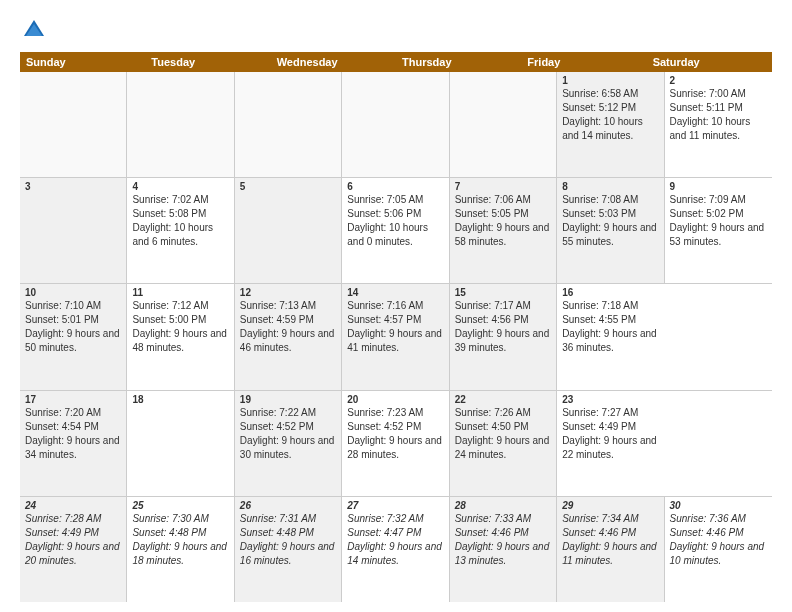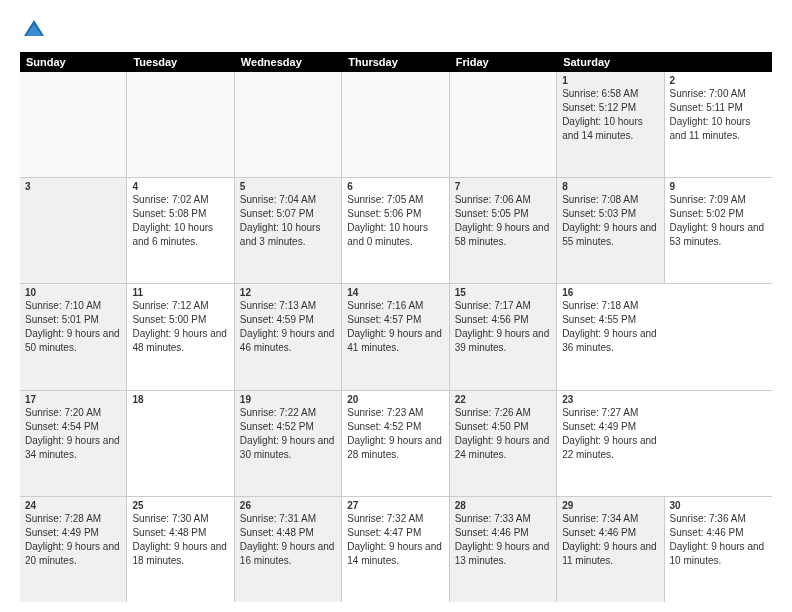--- a/index.html
+++ b/index.html
@@ -60,22 +60,22 @@
       font-size: 14px;
       color: #444;
     }
     .calendar {
       flex: 1;
       display: flex;
       flex-direction: column;
     }
     .cal-header {
       display: grid;
-      grid-template-columns: repeat(7, 1fr);
-      background: #000000;
+      grid-template-columns: repeat(6, 1fr);
+      background: #a16207;
     }
     .cal-header-cell {
       color: #fff;
       font-size: 11px;
       font-weight: bold;
       padding: 4px 6px;
       text-align: left;
     }
     .cal-body {
       display: flex;
@@ -83,20 +83,21 @@
       flex: 1;
     }
     .cal-row {
       display: grid;
       grid-template-columns: repeat(7, 1fr);
       flex: 1;
       border-bottom: 1px solid #ccc;
     }
     .cal-row:last-child {
       border-bottom: none;
+      font-style: italic;
     }
     .cal-cell {
       border-right: 1px solid #ccc;
       padding: 3px 5px;
       font-size: 9px;
       color: #333;
       vertical-align: top;
       background: #fff;
       min-height: 0;
     }
@@ -176,23 +177,20 @@
             <span class="day-num">3</span>
           </div>
           <div class="cal-cell">
             <span class="day-num">4</span>
             <div class="day-info">Sunrise: 7:02 AM
 Sunset: 5:08 PM
 Daylight: 10 hours and 6 minutes.</div>
           </div>
           <div class="cal-cell shaded">
             <span class="day-num">5</span>
-            <div class="day-info">Sunrise: 7:04 AM
-Sunset: 5:07 PM
-Daylight: 10 hours and 3 minutes.</div>
           </div>
           <div class="cal-cell">
             <span class="day-num">6</span>
             <div class="day-info">Sunrise: 7:05 AM
 Sunset: 5:06 PM
 Daylight: 10 hours and 0 minutes.</div>
           </div>
           <div class="cal-cell shaded">
             <span class="day-num">7</span>
             <div class="day-info">Sunrise: 7:06 AM

